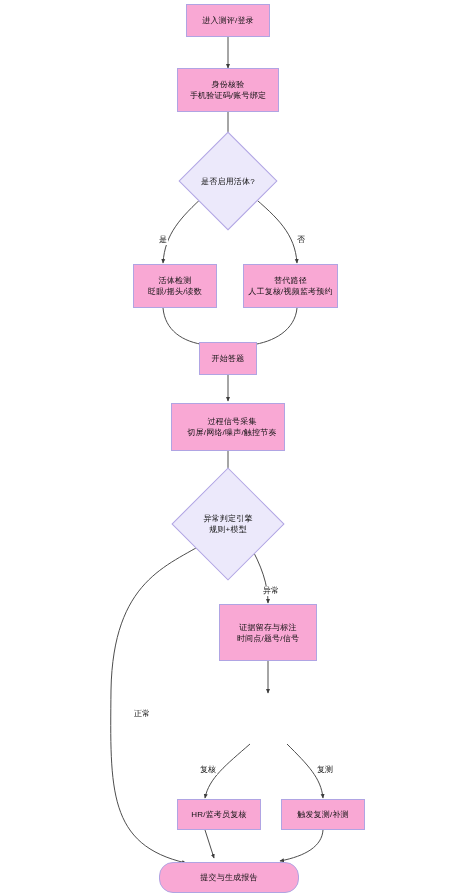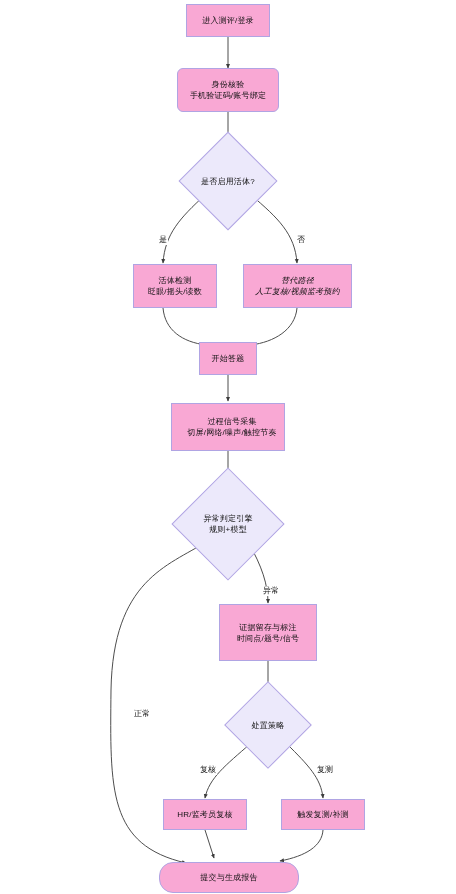--- a/index.html
+++ b/index.html
@@ -131,38 +131,38 @@
       <path d="M 205 830 L 214 858"></path>
 
       <path d="M 323 830 C 322 846 306 856 280 861"></path>
     </g>
   </svg>
 
   <div class="node rect" style="left:186px; top:4px; width:84px; height:33px;">
     <span>进入测评/登录</span>
   </div>
 
-  <div class="node rect" style="left:177px; top:68px; width:102px; height:44px;border-radius:6px;">
+  <div class="node rect" style="left:177px; top:68px; width:102px; height:44px;">
     <span>身份核验</span>
     <span class="line2">手机验证码/账号绑定</span>
   </div>
 
   <div class="diamond-wrap" style="left:193px; top:146px; width:70px; height:70px;">
     <div class="diamond-shape"></div>
     <div class="diamond-label">
       <span>是否启用活体?</span>
     </div>
   </div>
 
   <div class="node rect" style="left:133px; top:264px; width:84px; height:44px;">
     <span>活体检测</span>
     <span class="line2">眨眼/摇头/读数</span>
   </div>
 
-  <div class="node rect" style="left:243px; top:264px; width:109px; height:44px;font-style:italic;">
+  <div class="node rect" style="left:243px; top:264px; width:95px; height:44px;">
     <span>替代路径</span>
     <span class="line2">人工复核/视频监考预约</span>
   </div>
 
   <div class="node rect" style="left:199px; top:342px; width:58px; height:33px;">
     <span>开始答题</span>
   </div>
 
   <div class="node rect" style="left:171px; top:403px; width:114px; height:48px;padding-left:8px;">
     <span>过程信号采集</span>
@@ -175,28 +175,22 @@
       <span>异常判定引擎</span>
       <span class="line2">规则+模型</span>
     </div>
   </div>
 
   <div class="node rect" style="left:219px; top:604px; width:98px; height:57px;">
     <span>证据留存与标注</span>
     <span class="line2">时间点/题号/信号</span>
   </div>
 
-  <div class="diamond-wrap" style="left:237px; top:694px; width:62px; height:62px;">
-    <div class="diamond-shape"></div>
-    <div class="diamond-label">
-      <span>处置策略</span>
-    </div>
-  </div>
-
-  <div class="node rect" style="left:163px; top:799px; width:84px; height:31px;">
+
+  <div class="node rect" style="left:177px; top:799px; width:84px; height:31px;">
     <span>HR/监考员复核</span>
   </div>
 
   <div class="node rect" style="left:281px; top:799px; width:84px; height:31px;">
     <span>触发复测/补测</span>
   </div>
 
   <div class="node rect" style="left:159px; top:862px; width:140px; height:31px;border-radius:14px;">
     <span>提交与生成报告</span>
   </div>

